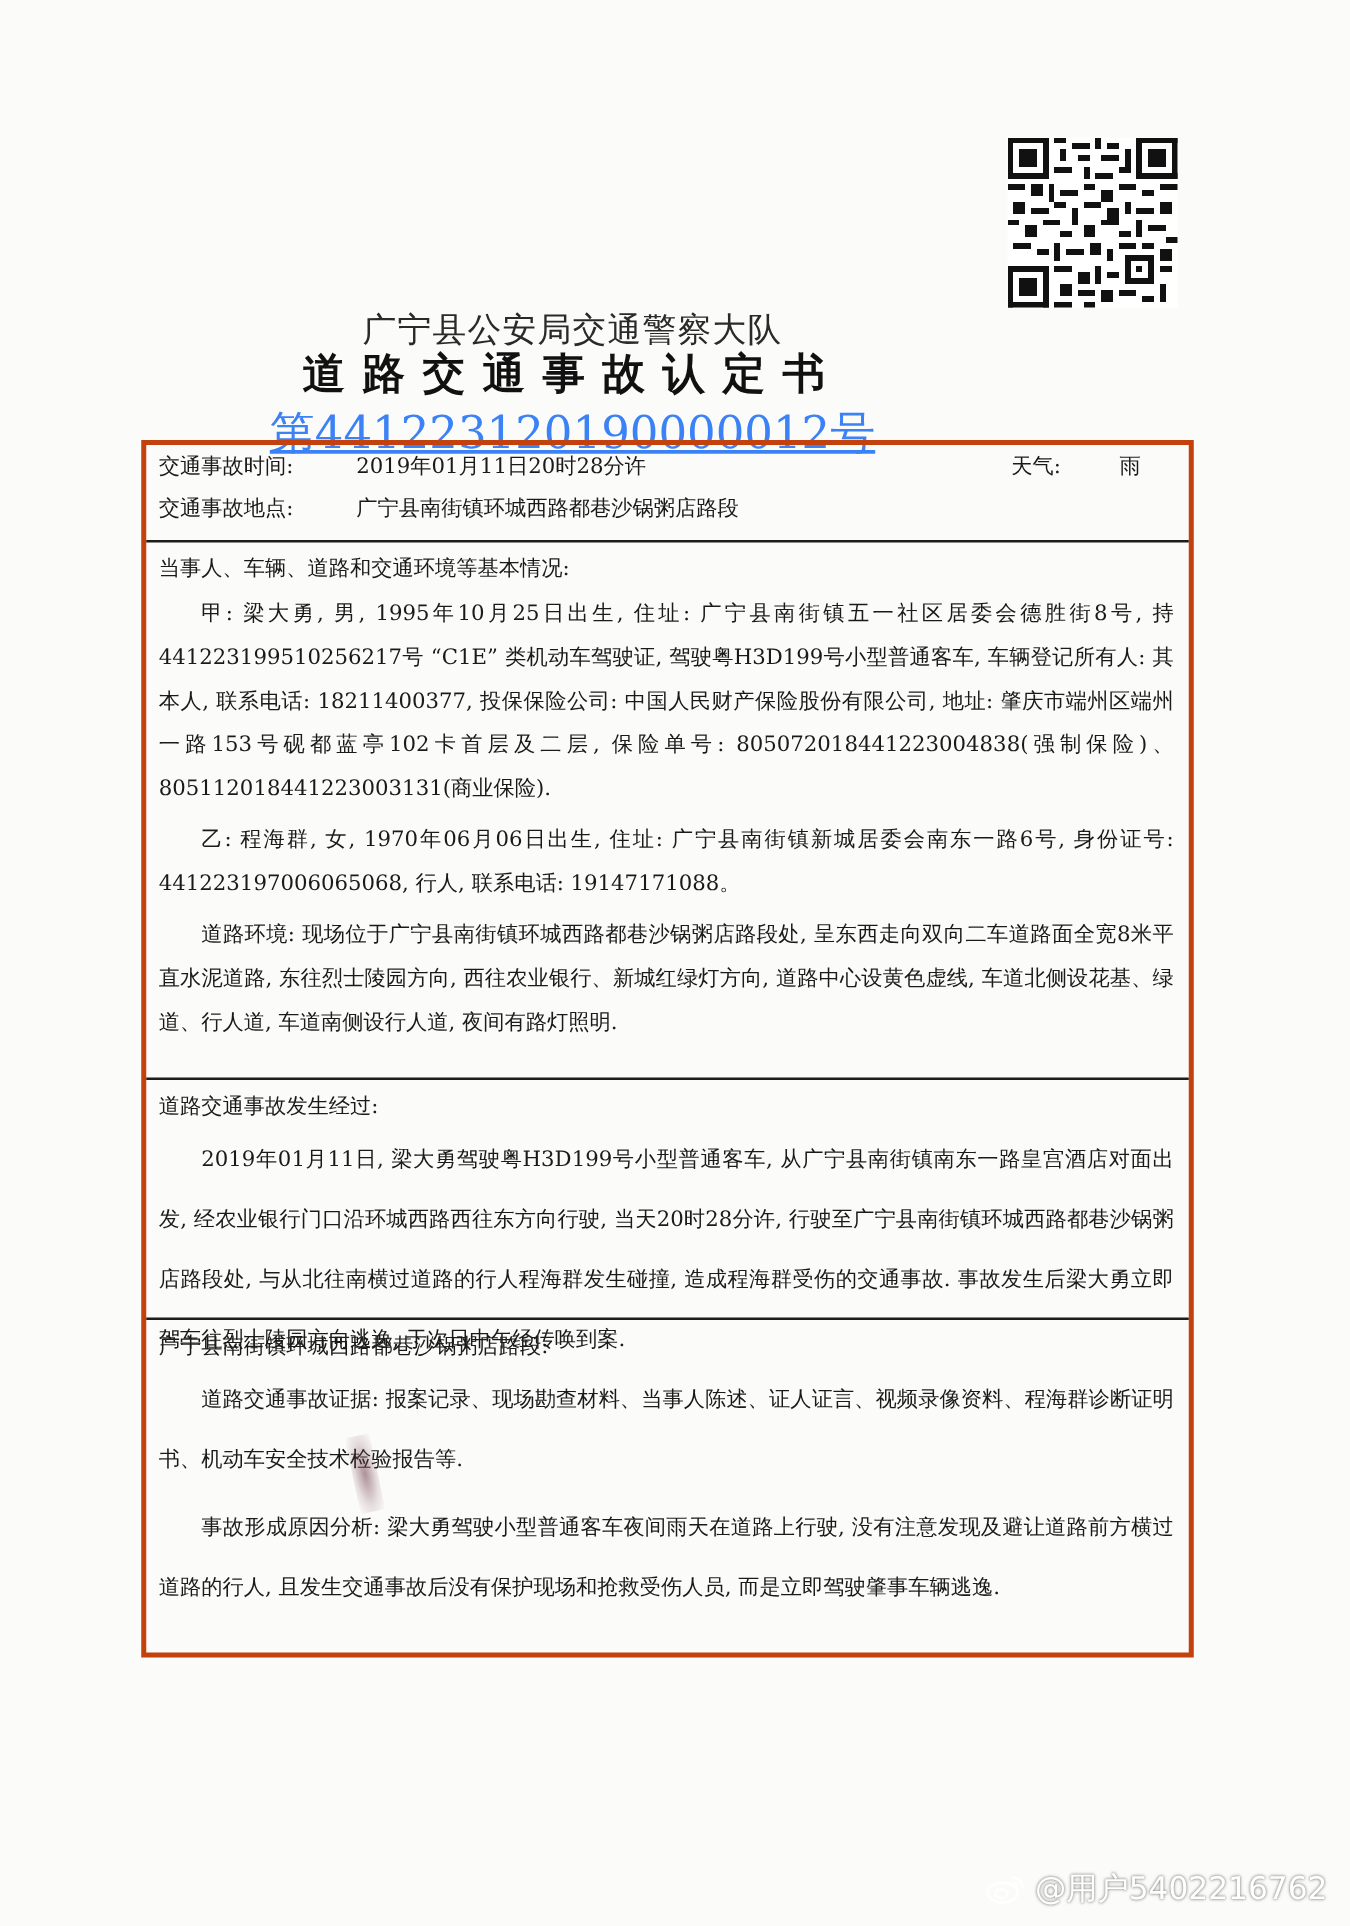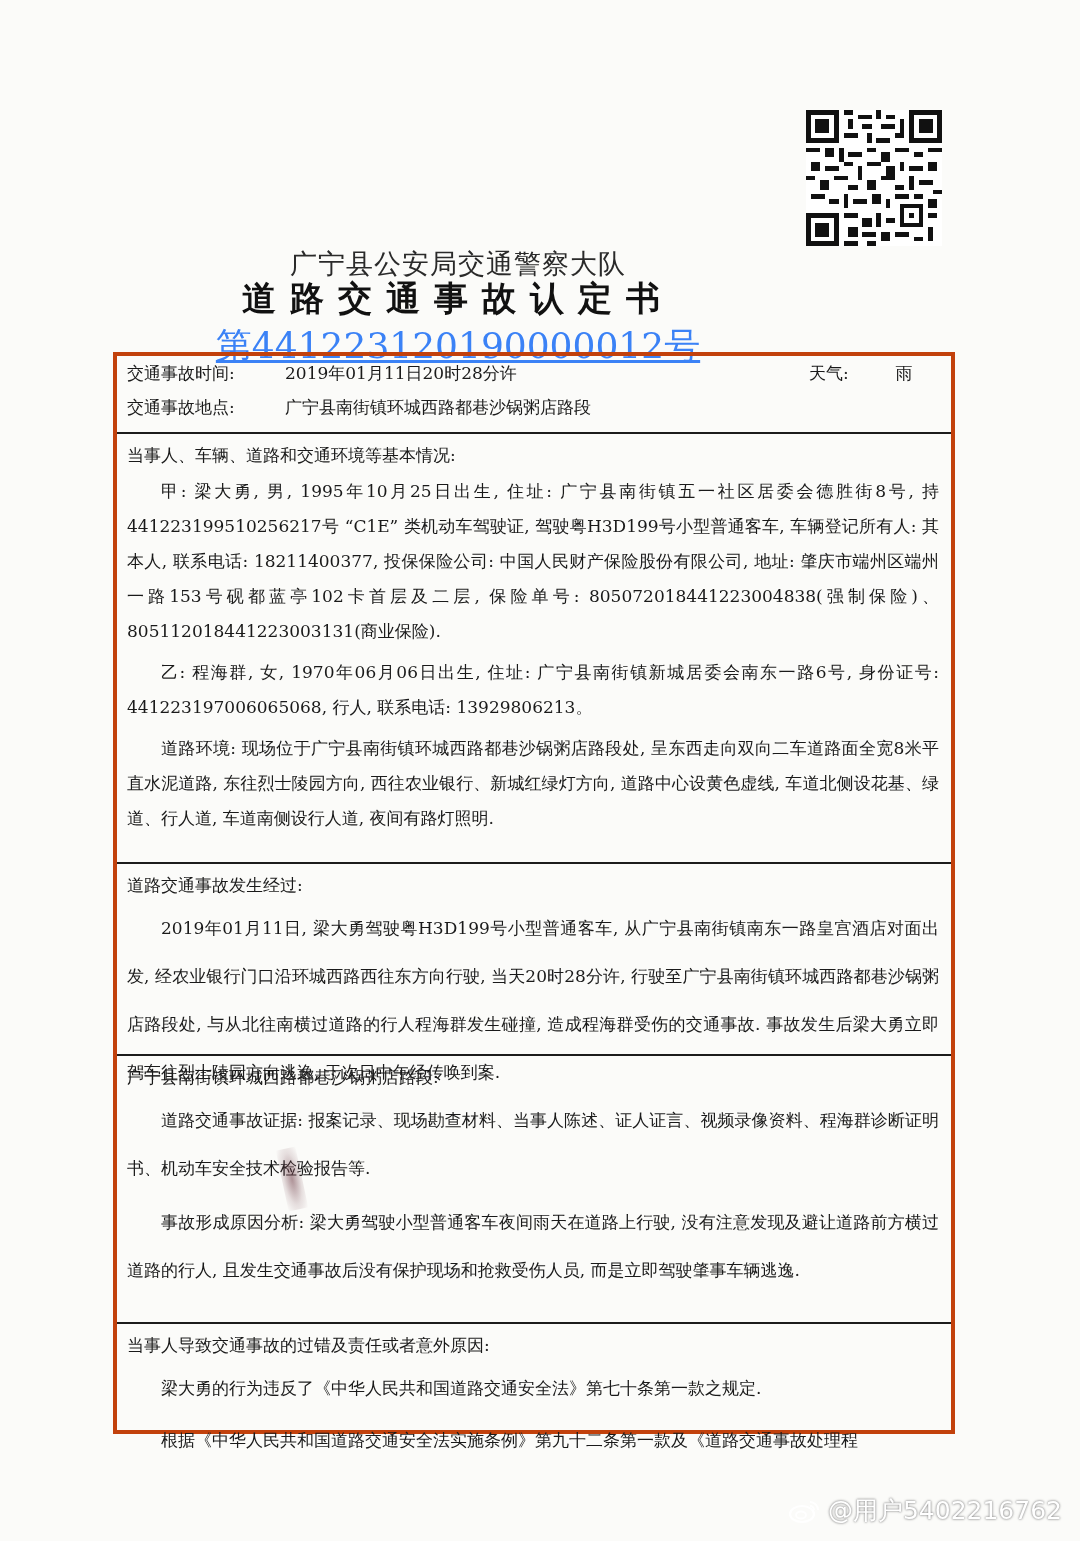--- a/index.html
+++ b/index.html
@@ -165,40 +165,35 @@
     </div>
     <div class="row">
       <span class="lbl">交通事故地点:</span>
       <span class="val">广宁县南街镇环城西路都巷沙锅粥店路段</span>
     </div>
   </div>
 
   <div class="section sec-parties">
     <div class="sec-head">当事人、车辆、道路和交通环境等基本情况:</div>
     <p class="para">甲: 梁大勇, 男, 1995年10月25日出生, 住址: 广宁县南街镇五一社区居委会德胜街8号, 持441223199510256217号 “C1E” 类机动车驾驶证, 驾驶粤H3D199号小型普通客车, 车辆登记所有人: 其本人, 联系电话: 18211400377, 投保保险公司: 中国人民财产保险股份有限公司, 地址: 肇庆市端州区端州一路153号砚都蓝亭102卡首层及二层, 保险单号: 80507201844122300483​8(强制保险)、80511201844122300313​1(商业保险).</p>
-    <p class="para gap">乙: 程海群, 女, 1970年06月06日出生, 住址: 广宁县南街镇新城居委会南东一路6号, 身份证号: 441223197006065068, 行人, 联系电话: 13929806213。</p>
+    <p class="para gap">乙: 程海群, 女, 1970年06月06日出生, 住址: 广宁县南街镇新城居委会南东一路6号, 身份证号: 441223197006065068, 行人, 联系电话: 19147171088。</p>
     <p class="para gap">道路环境: 现场位于广宁县南街镇环城西路都巷沙锅粥店路段处, 呈东西走向双向二车道路面全宽8米平直水泥道路, 东往烈士陵园方向, 西往农业银行、新城红绿灯方向, 道路中心设黄色虚线, 车道北侧设花基、绿道、行人道, 车道南侧设行人道, 夜间有路灯照明.</p>
   </div>
 
   <div class="section sec-process">
     <div class="sec-head">道路交通事故发生经过:</div>
     <p class="para">2019年01月11日, 梁大勇驾驶粤H3D199号小型普通客车, 从广宁县南街镇南东一路皇宫酒店对面出发, 经农业银行门口沿环城西路西往东方向行驶, 当天20时28分许, 行驶至广宁县南街镇环城西路都巷沙锅粥店路段处, 与从北往南横过道路的行人程海群发生碰撞, 造成程海群受伤的交通事故. 事故发生后梁大勇立即驾车往烈士陵园方向逃逸, 于次日中午经传唤到案.</p>
   </div>
 
   <div class="section sec-evidence">
     <div class="sec-head">广宁县南街镇环城西路都巷沙锅粥店路段:</div>
     <p class="para">道路交通事故证据: 报案记录、现场勘查材料、当事人陈述、证人证言、视频录像资料、程海群诊断证明书、机动车安全技术检验报告等.</p>
     <p class="para gap">事故形成原因分析: 梁大勇驾驶小型普通客车夜间雨天在道路上行驶, 没有注意发现及避让道路前方横过道路的行人, 且发生交通事故后没有保护现场和抢救受伤人员, 而是立即驾驶肇事车辆逃逸.</p>
   </div>
 
-  <div class="section sec-fault">
-    <div class="sec-head">当事人导致交通事故的过错及责任或者意外原因:</div>
-    <p class="para">梁大勇的行为违反了《中华人民共和国道路交通安全法》第七十条第一款之规定.</p>
-    <p class="para">根据《中华人民共和国道路交通安全法实施条例》第九十二条第一款及《道路交通事故处理程</p>
-  </div>
 
 </div>
 
 <div class="stamp"></div>
 
 <div class="watermark">
   <svg class="weibo-icon" viewBox="0 0 34 26">
     <ellipse cx="14" cy="16" rx="12" ry="8" fill="none" stroke="#fff" stroke-width="2.2"></ellipse>
     <ellipse cx="13" cy="17" rx="5" ry="3.5" fill="none" stroke="#fff" stroke-width="1.8"></ellipse>
     <path d="M22 4 A8 8 0 0 1 30 12" fill="none" stroke="#fff" stroke-width="2"></path>

